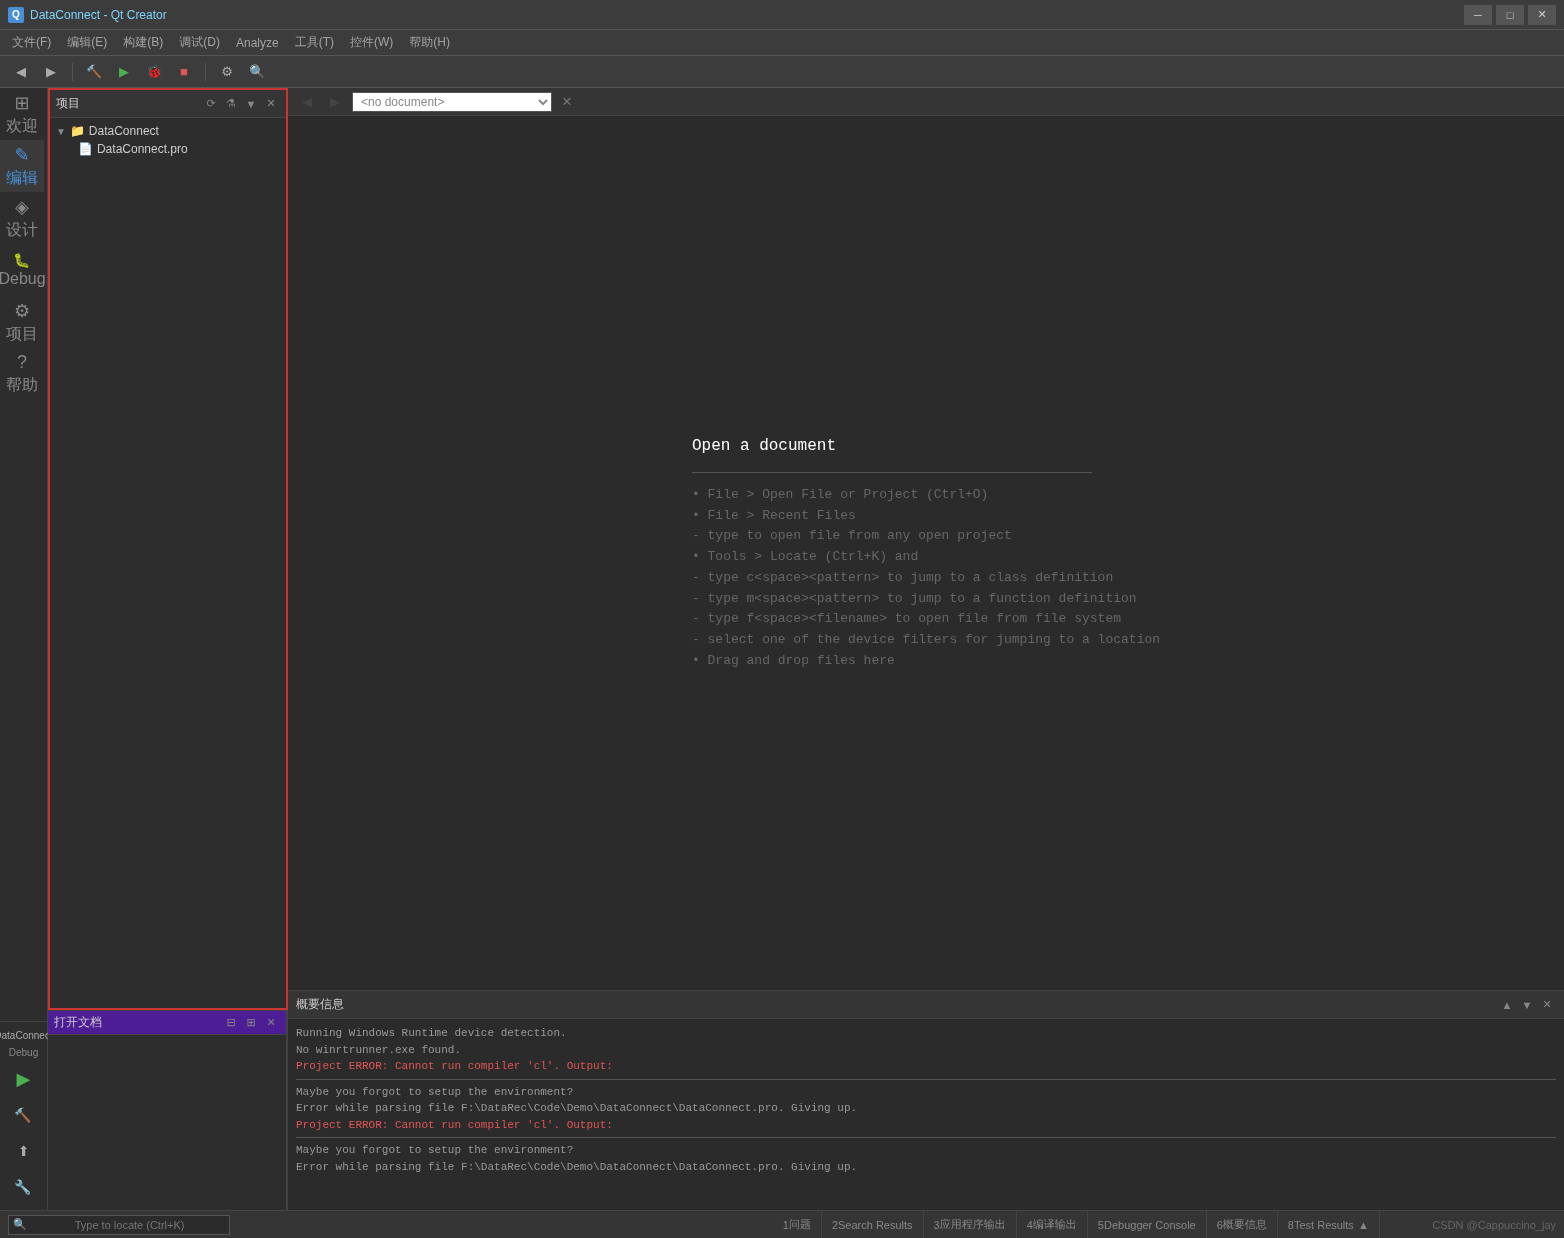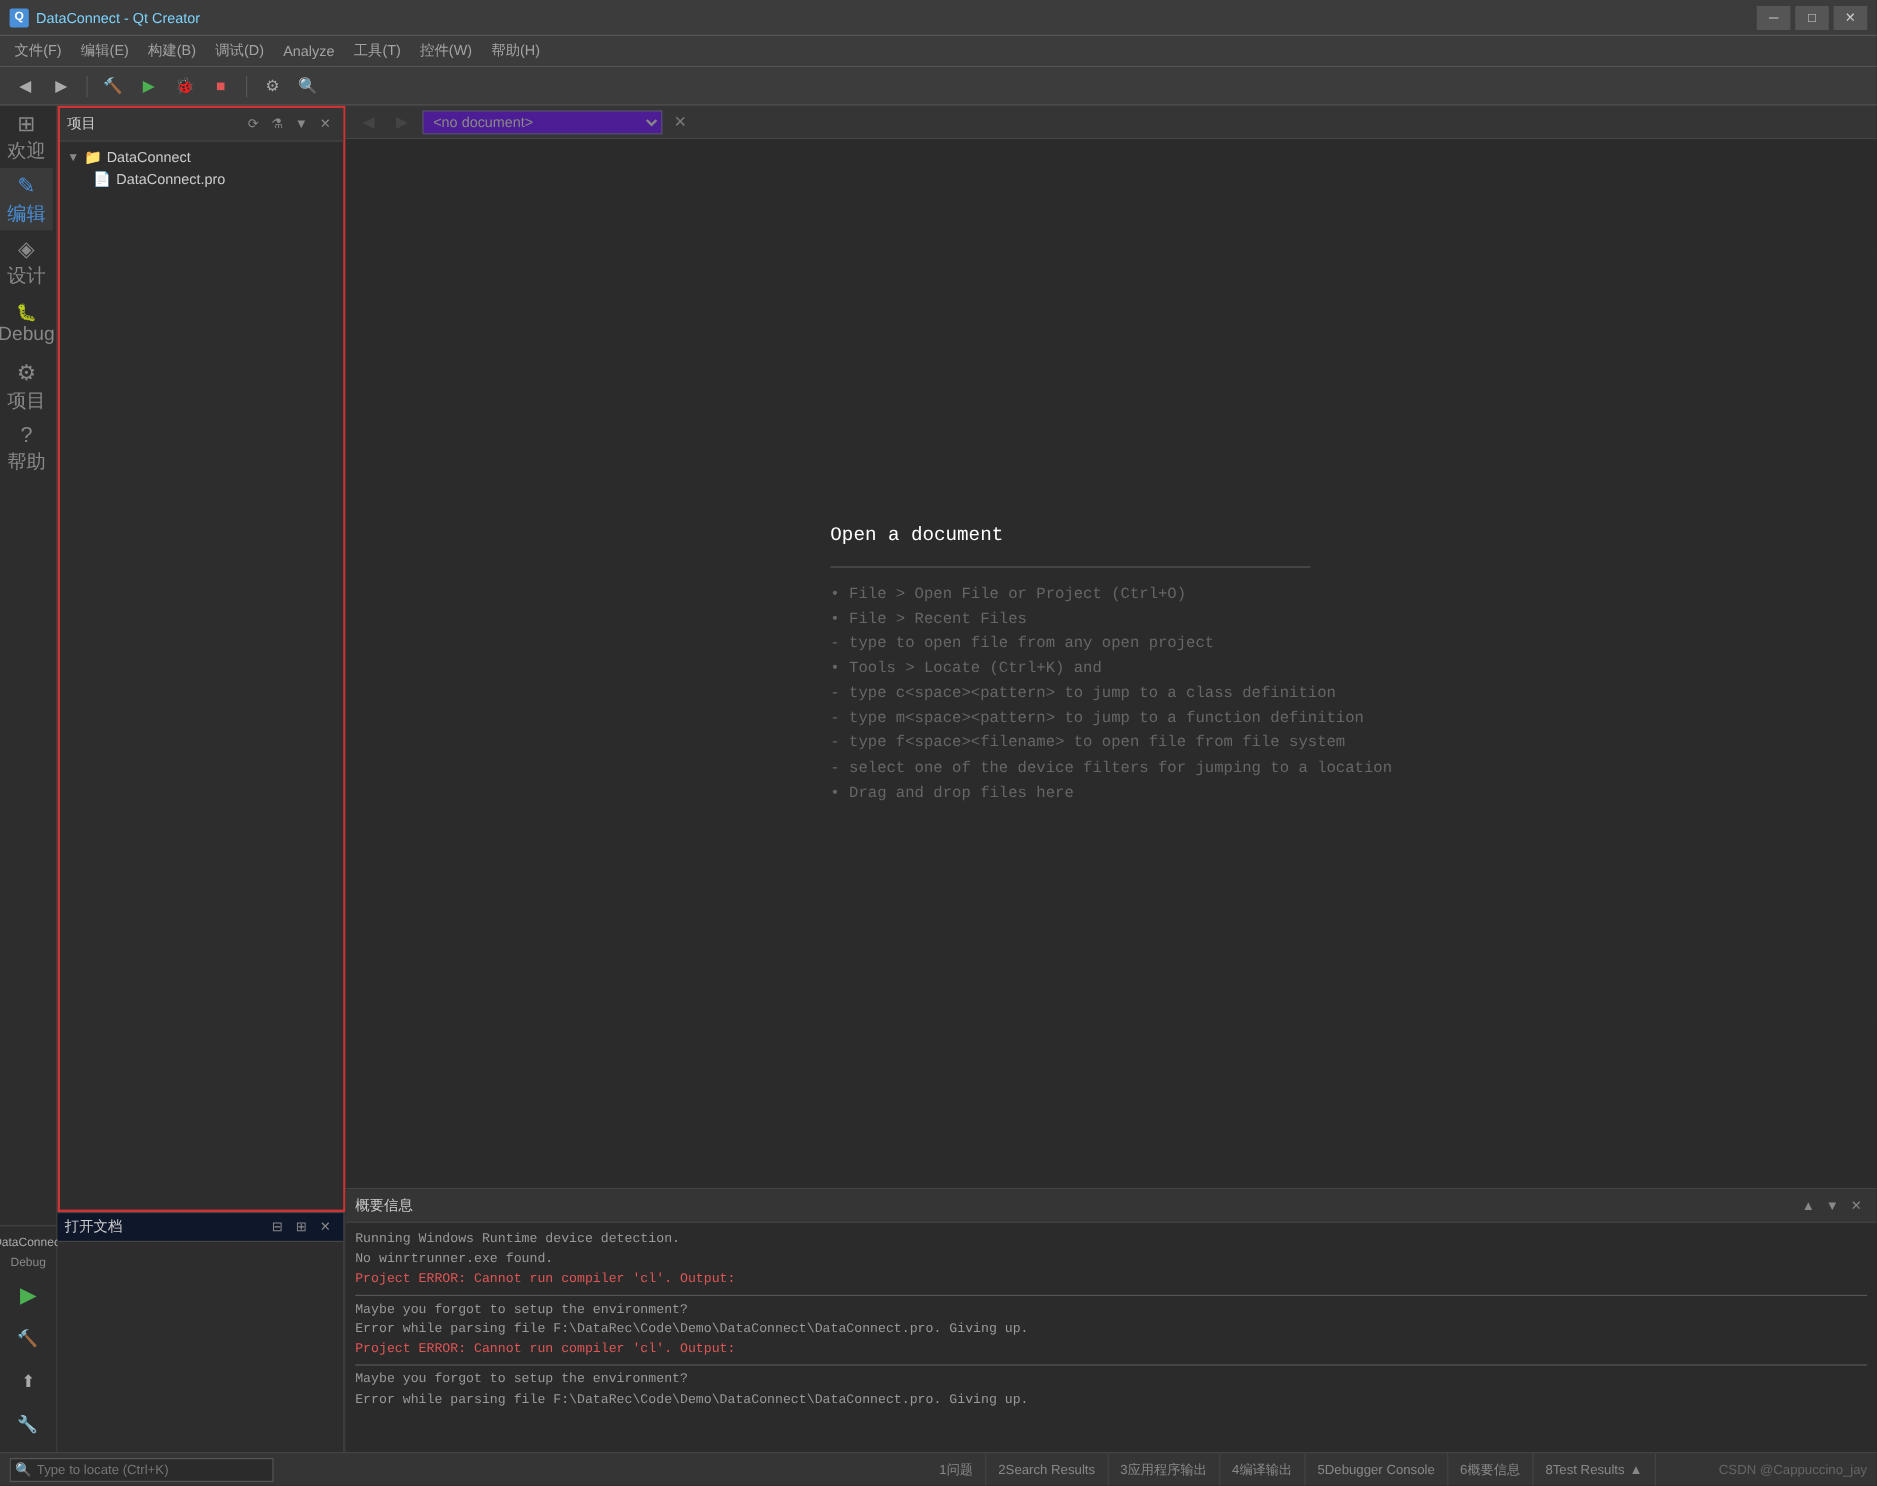--- a/index.html
+++ b/index.html
@@ -165,21 +165,21 @@
     #open-docs-panel {
       height: 200px;
       background: #2d2d2d;
       border-top: 1px solid #444;
       border-right: 1px solid #444;
       display: flex;
       flex-direction: column;
     }
     #open-docs-header {
       height: 24px;
-      background: #0f172a;
+      background: #4c1d95;
       display: flex;
       align-items: center;
       padding: 0 6px;
       border-bottom: 1px solid #444;
       font-size: 12px;
       color: #ccc;
       gap: 4px;
     }
     #editor-toolbar {
       height: 28px;
@@ -194,21 +194,21 @@
       width: 22px; height: 18px;
       background: transparent;
       border: none;
       color: #777;
       cursor: pointer;
       font-size: 13px;
       display: flex; align-items: center; justify-content: center;
     }
     .editor-nav-btn.disabled { color: #444; cursor: default; }
     .editor-doc-selector {
-      background: #4c1d95;
+      background: #ffffff;
       border: 1px solid #555;
       color: #888;
       font-size: 12px;
       padding: 1px 4px;
       height: 20px;
       min-width: 200px;
     }
     .editor-close-btn {
       width: 18px; height: 18px;
       background: transparent;
@@ -318,20 +318,21 @@
       gap: 4px;
       min-width: 220px;
     }
     .locate-input {
       background: transparent;
       border: none;
       outline: none;
       color: #aaa;
       font-size: 11px;
       width: 150px;
+      margin-left: 44px;
     }
     .status-tabs {
       display: flex;
       align-items: center;
       gap: 0;
       flex: 1;
       justify-content: center;
     }
     .status-tab {
       padding: 0 10px;

